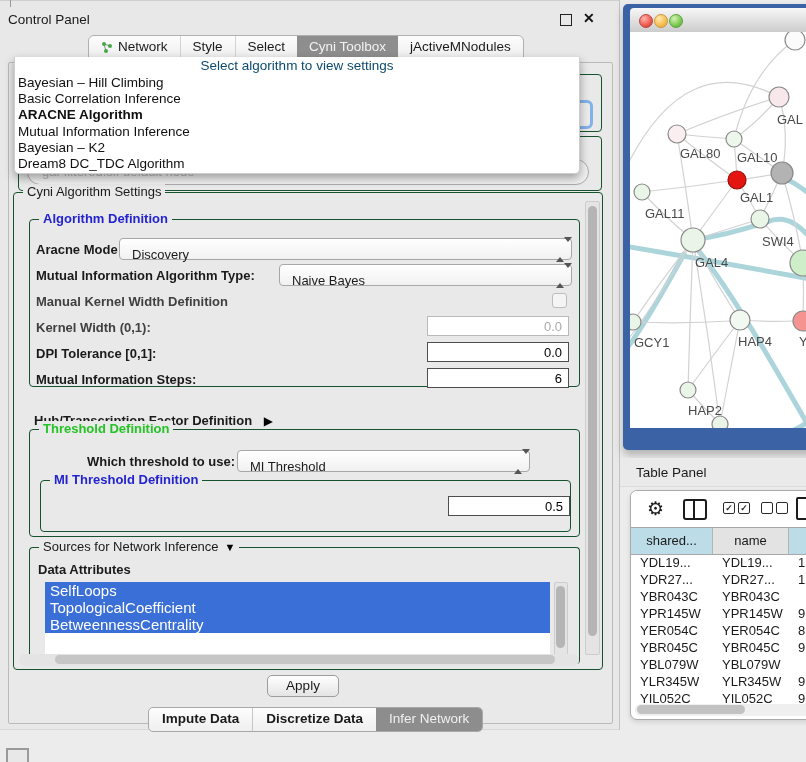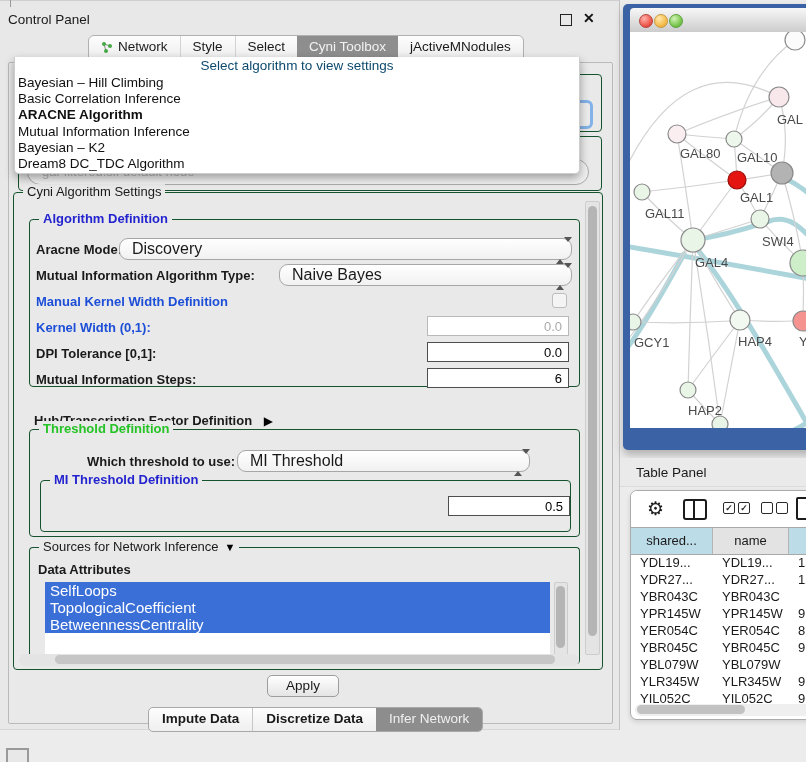--- a/index.html
+++ b/index.html
@@ -41,24 +41,24 @@
   
   .popup{left:14px;top:57px;width:564px;height:116px;background:#ffffff;z-index:40;
          border:1px solid #cdcdcd;border-top:none;border-radius:0 0 5px 5px;
          box-shadow:0 4px 10px rgba(0,0,0,.35);}
   .popup-ph{height:17px;text-align:center;color:#0c4a6e;font-size:13.5px;padding-top:1px;}
   .popup-item{height:16.2px;padding-left:3px;font-size:13.5px;line-height:16px;color:#101010;}
   .popup-item.sel-bold{font-weight:bold;}
 
   
   .lbl{position:absolute;font-size:13px;font-weight:bold;white-space:nowrap;}
-  .lbl.gray{color:#1d4ed8;}
+  .lbl.gray{color:#404040;}
   .combo{position:absolute;height:22px;background:linear-gradient(#ffffff,#f1f1f1);
-         border:1px solid #a7a7a7;border-radius:9px;box-sizing:border-box;
-         font-size:16px;padding:1px 0 0 12px;}
+         border:1px solid #a7a7a7;border-radius:4px;box-sizing:border-box;
+         font-size:13px;padding:8px 0 0 12px;}
   .combo-arrows{position:absolute;right:7px;top:3px;width:8px;}
   .combo-arrows .up{width:0;height:0;border-left:4px solid transparent;border-right:4px solid transparent;
                     border-bottom:5px solid #555;margin-bottom:3px;}
   .combo-arrows .dn{width:0;height:0;border-left:4px solid transparent;border-right:4px solid transparent;
                     border-top:5px solid #555;}
   .field{position:absolute;height:20px;background:#fff;box-sizing:border-box;font-size:13px;
          text-align:right;padding:2px 6px 0 0;}
   .field.dim{border:1px solid #b9b9b9;color:#ababab;}
   .field.dark{border:1.5px solid #4e4e4e;color:#000;}
   .checkbox{position:absolute;width:13px;height:13px;border:1.5px solid #bdbdbd;border-radius:3px;background:#f4f4f4;}

